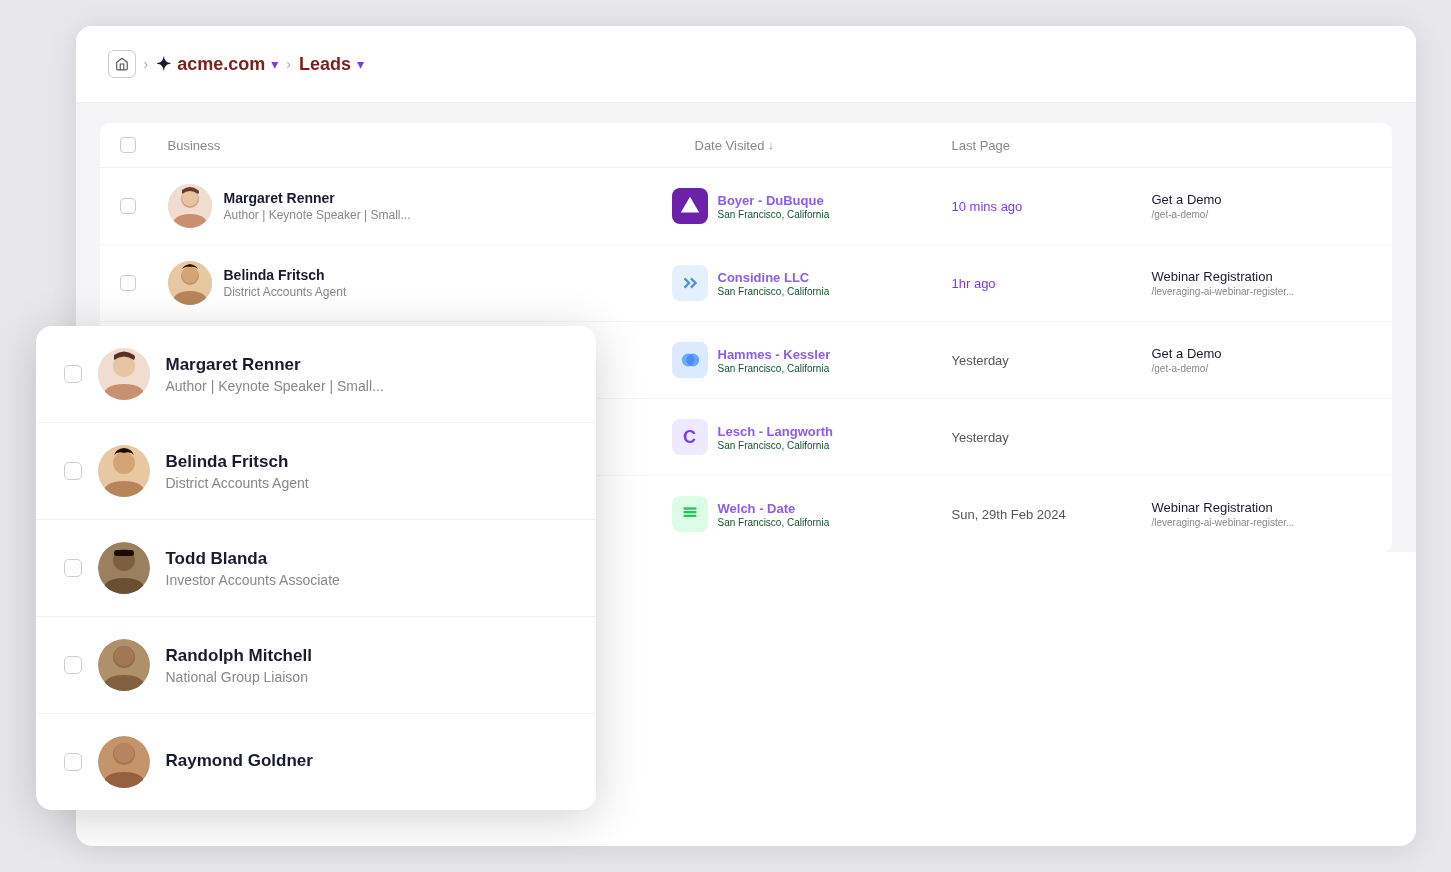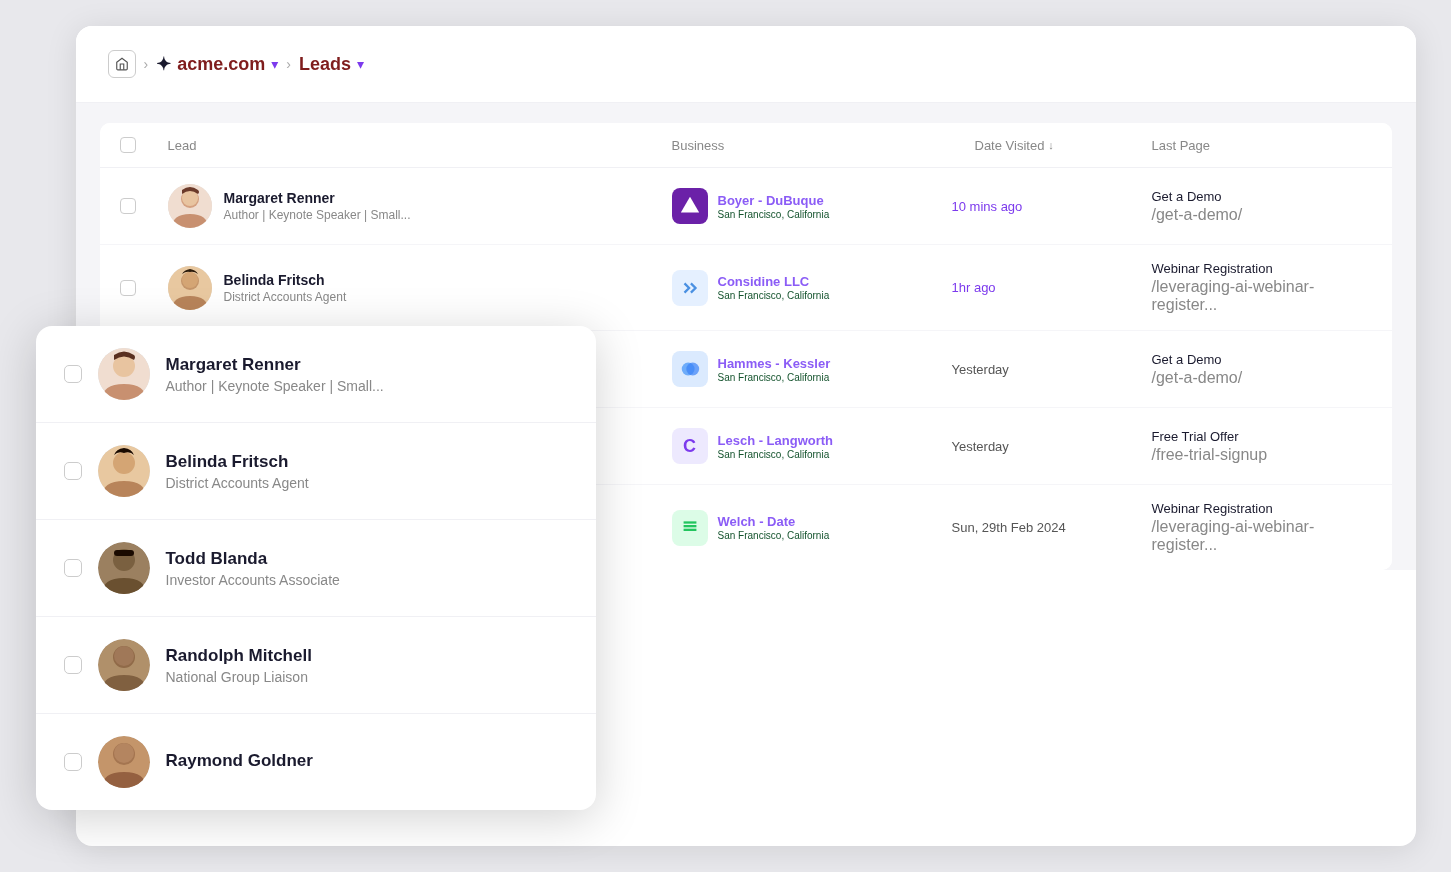--- a/index.html
+++ b/index.html
@@ -233,21 +233,21 @@
       gap: 2px;
     }
 
     .page-label {
       font-size: 13px;
       font-weight: 400;
       color: #1a1a2e;
     }
 
     .page-url {
-      font-size: 16px;
+      font-size: 10px;
       color: #888;
     }
 
     
     .floating-panel {
       position: absolute;
       top: 300px;
       left: 0;
       width: 560px;
       background: #fff;
@@ -351,23 +351,20 @@
     </div>
 
     <div class="table-area">
       <div class="table-container">
 
         <div class="table-header-row">
           <div class="checkbox-cell">
             <div class="checkbox"></div>
           </div>
           <div class="col-header">
-            <span>Lead</span>
-          </div>
-          <div class="col-header">
             <span>Business</span>
           </div>
           <div class="col-header" style="cursor:pointer;margin-left:23px;">
             <span>Date Visited</span>
             <span class="sort-icon">↓</span>
           </div>
           <div class="col-header">
             <span>Last Page</span>
           </div>
         </div>
@@ -506,24 +503,20 @@
           <div class="business-cell">
             <div class="biz-logo logo-lesch" style="font-size:18px; font-weight:900; color:#7c3aed;">
               C
             </div>
             <div class="biz-info">
               <span class="biz-name">Lesch - Langworth</span>
               <span class="biz-location">San Francisco, California</span>
             </div>
           </div>
           <div class="date-cell">Yesterday</div>
-          <div class="last-page-cell">
-            <span class="page-label">Free Trial Offer</span>
-            <span class="page-url">/free-trial-signup</span>
-          </div>
         </div>
 
         <div class="table-row">
           <div class="checkbox-cell">
             <div class="checkbox"></div>
           </div>
           <div class="lead-cell">
             <div class="avatar">
               <svg class="person-svg" viewBox="0 0 44 44" xmlns="http://www.w3.org/2000/svg">
                 <rect width="44" height="44" fill="#c4956a"></rect>

